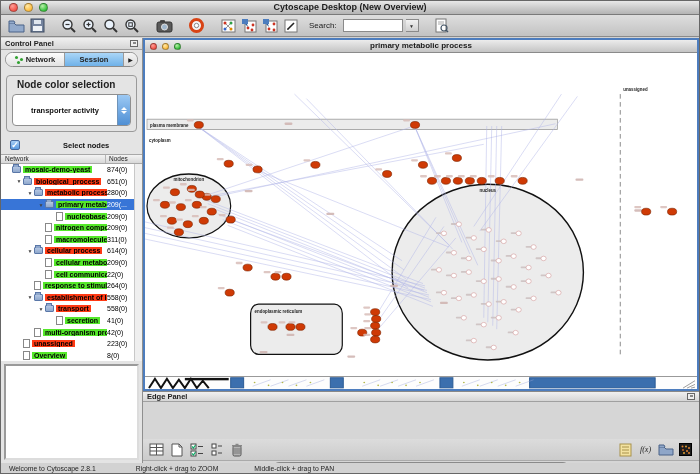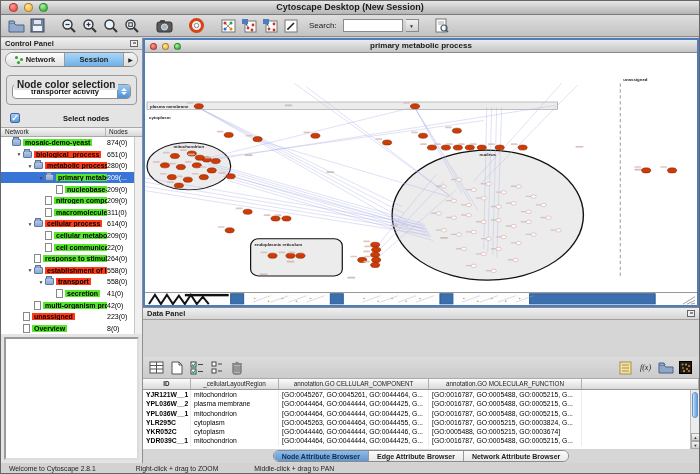--- a/index.html
+++ b/index.html
@@ -36,21 +36,21 @@
   .cp-tabs { display:flex; margin:2px 4px; height:15px; border:1px solid #8a8a8a; border-radius:8px; overflow:hidden; background:#fff; }
   .cp-tab { flex:1; display:flex; align-items:center; justify-content:center; gap:3px; font-size:7.5px; font-weight:bold; color:#222; background:linear-gradient(#fdfdfd,#e2e2e2); border-right:1px solid #9a9a9a; }
   .cp-tab.active { background:linear-gradient(#aad6f7,#6fb1e8); }
   .cp-tab-arrow { width:13px; display:flex; align-items:center; justify-content:center; font-size:6px; color:#222; background:linear-gradient(#f5f5f5,#dcdcdc); }
   .net-glyph { width:8px; height:8px; position:relative; }
   .net-glyph i { position:absolute; width:3px; height:3px; border-radius:50%; background:#2fa12f; }
   .net-glyph i:nth-child(1){left:0;top:0} .net-glyph i:nth-child(2){right:0;top:2px} .net-glyph i:nth-child(3){left:2px;bottom:0}
 
   .cp-group { margin:6px 5px 3px; border:1px solid #9a9a9a; border-radius:4px; position:relative; padding:8px 5px 5px; }
   .cp-group-label { position:absolute; top:-5px; left:7px; background:#e4e4e4; padding:0 3px; font-size:10px; font-weight:bold; color:#222;margin-top:8px; }
-  .combo { height:15px; background:#fff; border:1px solid #8f8f8f; border-radius:4px; display:flex; align-items:center; overflow:hidden; }
+  .combo { height:32px; background:#fff; border:1px solid #8f8f8f; border-radius:4px; display:flex; align-items:center; overflow:hidden;margin-top:10px; }
   .combo-text { flex:1; text-align:center; font-size:7.5px; font-weight:bold; color:#111; }
   .combo-cap { width:13px; align-self:stretch; background:linear-gradient(#9cc9f4,#4f8fd4); border-left:1px solid #6f93b8; display:flex; flex-direction:column; align-items:center; justify-content:center; gap:1px; }
   .combo-cap b { width:0; height:0; border-left:3px solid transparent; border-right:3px solid transparent; }
   .combo-cap b.up { border-bottom:3px solid #fff; } .combo-cap b.dn { border-top:3px solid #fff; }
 
   .cp-check { display:flex; align-items:center; gap:4px; margin:4px 9px 3px; height:12px; }
   .checkbox { width:10px; height:10px; border-radius:2px; border:1px solid #44679c; background:linear-gradient(#a6cdf4,#5b9ae0); color:#fff; font-size:9px; line-height:9px; text-align:center; font-weight:bold; }
   .cp-check span.lbl { font-size:7.5px; font-weight:bold; color:#111;padding-left:39px; }
 
   .tree-head { height:10px; display:flex; background:linear-gradient(#f4f4f4,#d8d8d8); border-top:1px solid #a8a8a8; border-bottom:1px solid #a8a8a8; font-size:6.5px; color:#222; }
@@ -65,21 +65,21 @@
   .tr-file { width:7px; height:9px; flex:none; background:#fff; border:1px solid #888; margin-right:2px; }
   .tr-label { font-weight:bold; color:#000; padding:0 2px; overflow:hidden; }
   .tr-label.green { background:#55e82a; } .tr-label.red { background:#ff3a14; }
   .tr-count { margin-left:auto; width:35px; flex:none; color:#000; }
   .tree-row.sel .tr-count { color:#fff; }
   .tree-scroll { position:absolute; right:0; top:0; bottom:0; width:8px; background:#efefef; border-left:1px solid #c8c8c8; }
   #birdseye { flex:1; margin:3px; border:2px solid; border-color:#9a9a9a #dcdcdc #dcdcdc #9a9a9a; background:#fff; }
 
   
   #right-col { flex:1; display:flex; flex-direction:column; min-width:0; }
-  #net-window { height:269px; border:2px solid #4d7dbe; background:#0ea5e9; display:flex; flex-direction:column; }
+  #net-window { height:353px; border:2px solid #4d7dbe; background:#0ea5e9; display:flex; flex-direction:column; }
   .nw-titlebar { height:13px; background:linear-gradient(#ececec,#c4c4c4); border-bottom:1px solid #8a8a8a; position:relative; flex:none; }
   .nw-titlebar .title { text-align:center; font-size:8px; font-weight:bold; color:#1a1a1a; line-height:12px; }
   .nw-traffic { position:absolute; left:5px; top:3px; display:flex; gap:5px; }
   .nw-traffic .tl { width:7px; height:7px; }
   .nw-canvas { flex:1; position:relative; background:#fff; min-height:0; }
   .nw-canvas svg { position:absolute; inset:0; width:100%; height:100%; }
   .nw-strip { height:13px; border-top:1px solid #999; position:relative; flex:none; background:#fdfdfd; }
   .nw-strip svg { position:absolute; inset:0; width:100%; height:100%; }
 
   
@@ -112,21 +112,21 @@
 </style>
 </head>
 <body>
 
 <div id="titlebar">
   <div class="traffic">
     <span class="tl red"></span>
     <span class="tl yellow"></span>
     <span class="tl green"></span>
   </div>
-  <div class="title">Cytoscape Desktop (New Session)</div>
+  <div class="title">Cytoscape Desktop (New Overview)</div>
 </div>
 
 <div id="toolbar">
   <span class="tbi">
       <svg width="17" height="15">
         <path d="M1,5 h5 l2,2 h8 v7 h-15 z" fill="#93aacb" stroke="#4a6288"></path>
         <path d="M1,5 v-2 h5 l1,2" fill="#93aacb" stroke="#4a6288"></path>
       </svg>
     </span>
   <span class="tbi">
@@ -647,21 +647,21 @@
             <circle cx="376" cy="6" r="0.9" fill="#b3b84a"></circle>
             <line x1="540" y1="12" x2="552" y2="4" stroke="#999" stroke-width="1"></line>
             <line x1="544" y1="12" x2="552" y2="8" stroke="#999" stroke-width="1"></line>
             <line x1="548" y1="12" x2="552" y2="11" stroke="#999" stroke-width="1"></line>
           </svg>
         </div>
     </div>
 
     <div id="data-panel">
       <div class="panel-header">
-        <span class="ph-label">Data Panel</span>
+        <span class="ph-label">Edge Panel</span>
         <span class="float-ic"></span>
       </div>
       <div class="dp-toolbar">
         <span class="mi">
             <svg width="15" height="13">
               <rect x="1" y="1" width="13" height="11" fill="#fdfdfd" stroke="#555"></rect>
               <line x1="1" y1="4.5" x2="14" y2="4.5" stroke="#555"></line>
               <line x1="1" y1="8" x2="14" y2="8" stroke="#555"></line>
               <line x1="7.5" y1="1" x2="7.5" y2="12" stroke="#555"></line>
             </svg>

